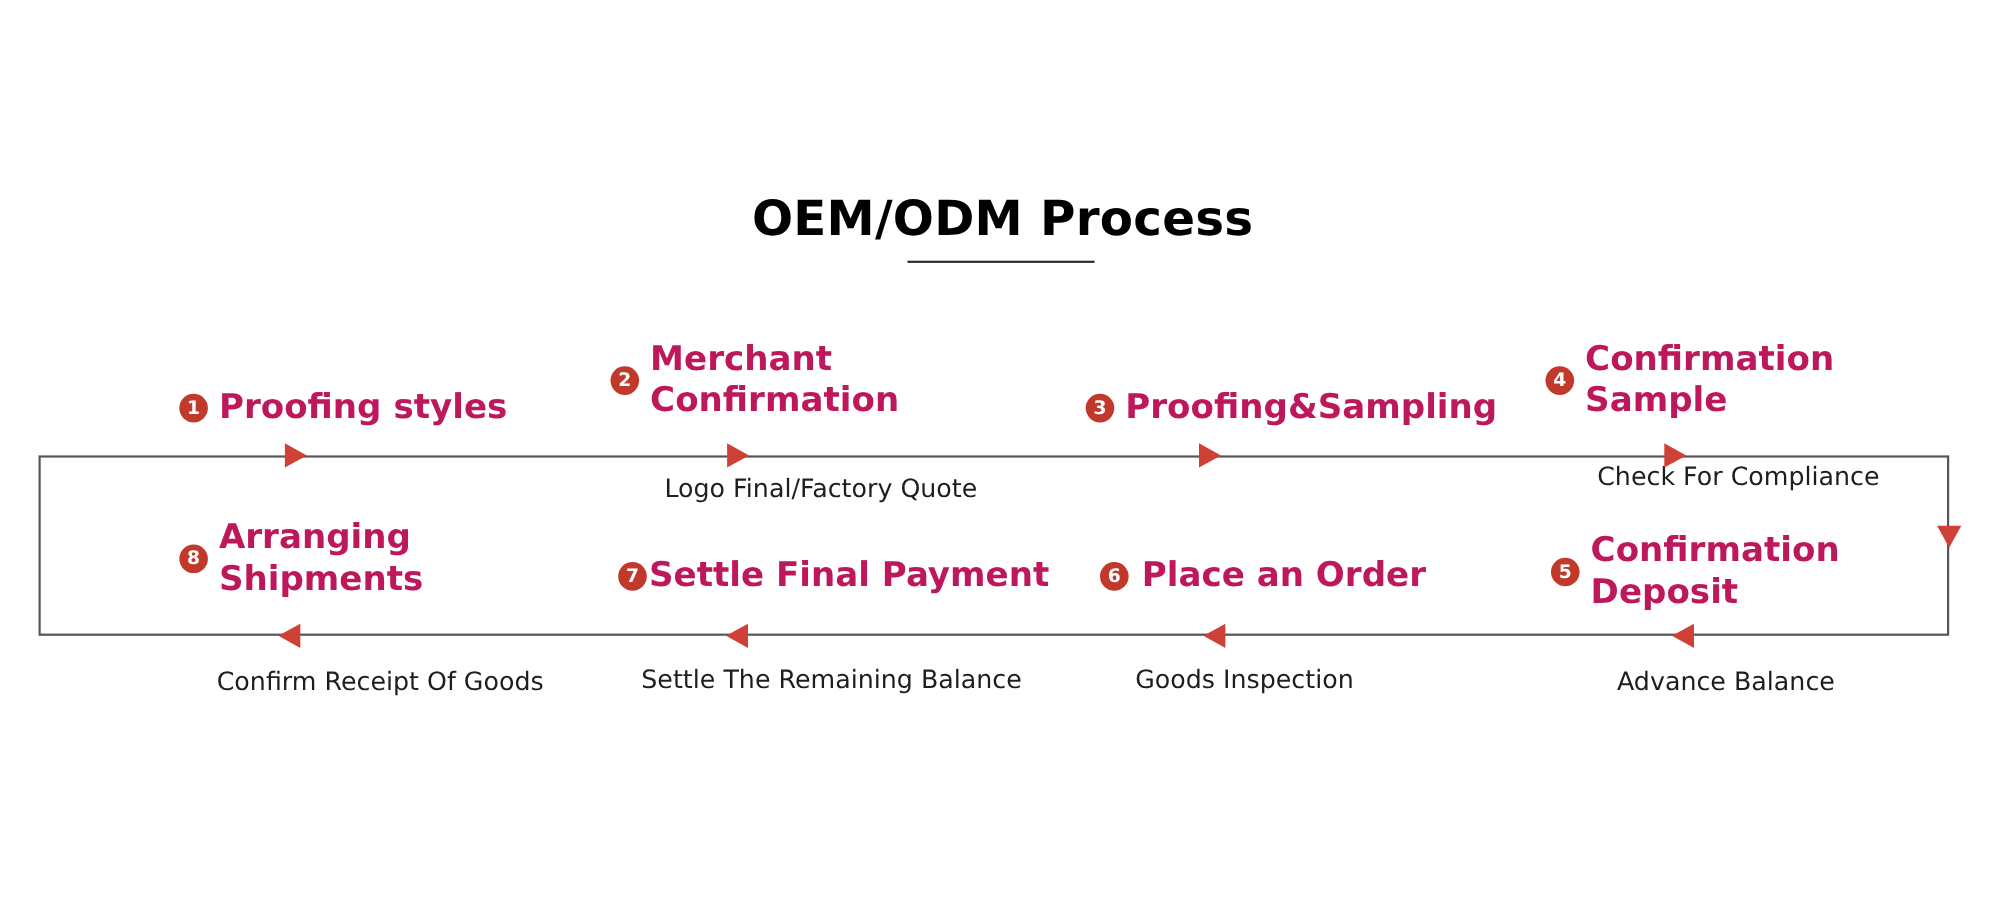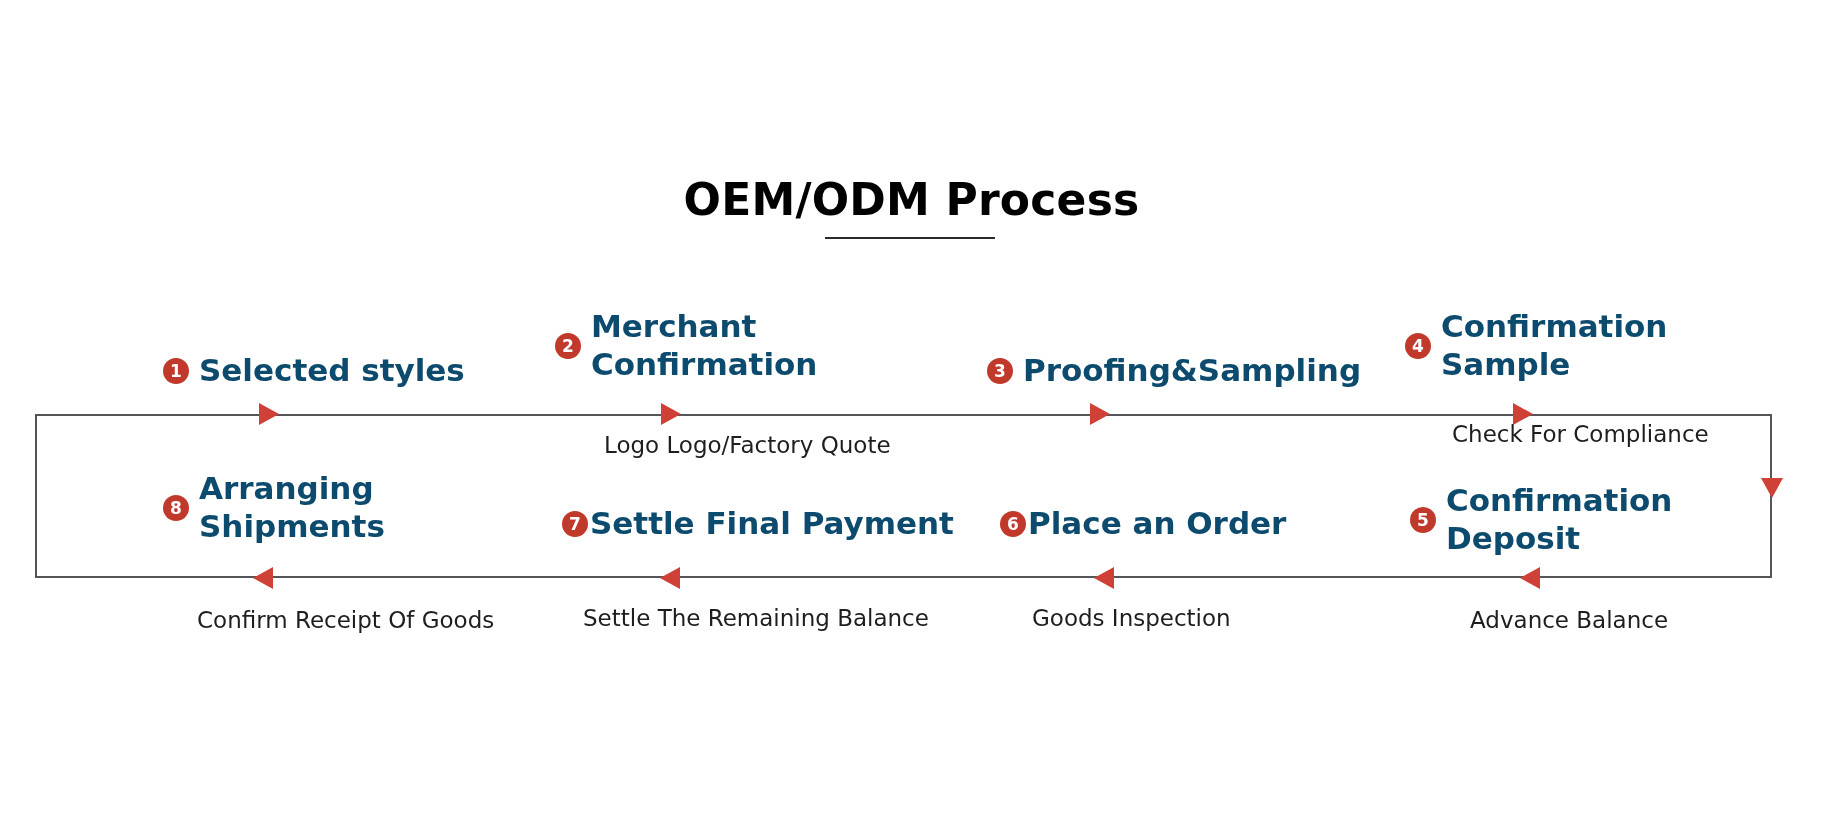--- a/index.html
+++ b/index.html
@@ -104,21 +104,21 @@
     font-weight: 700;
     line-height: 26px;
     text-align: center;
     font-family: "DejaVu Sans", "Liberation Sans", sans-serif;
     box-shadow: 0 0 0 0 rgba(0,0,0,0);
   }
 
   .step-title {
     font-size: 31px;
     font-weight: 700;
-    color: #0c4a6e;
+    color: #be185d;
     line-height: 1.22;
     white-space: normal;
   }
   .step-title.nowrap { white-space: nowrap; }
   .step-title.two-line { max-width: 260px; }
 
   .step-sub {
     position: absolute;
     font-size: 23px;
     font-weight: 400;
@@ -135,32 +135,32 @@
   <div class="title-wrap">
     <span class="title">OEM/ODM Process</span>
   </div>
   <div class="title-underline"></div>
 
   <div class="flow-rect"></div>
 
   <div class="step" style="left:163px; top:352px;">
     <div class="step-head">
       <span class="badge">1</span>
-      <span class="step-title nowrap">Selected styles</span>
+      <span class="step-title nowrap">Proofing styles</span>
     </div>
   </div>
   <div class="arrow arrow-right" style="left:259px; top:403px;"></div>
 
   <div class="step" style="left:555px; top:308px;">
     <div class="step-head">
       <span class="badge">2</span>
       <span class="step-title two-line">Merchant Confirmation</span>
     </div>
   </div>
-  <div class="step-sub" style="left:604px; top:432px;">Logo Logo/Factory Quote</div>
+  <div class="step-sub" style="left:604px; top:432px;">Logo Final/Factory Quote</div>
   <div class="arrow arrow-right" style="left:661px; top:403px;"></div>
 
   <div class="step" style="left:987px; top:352px;">
     <div class="step-head">
       <span class="badge">3</span>
       <span class="step-title nowrap">Proofing&amp;Sampling</span>
     </div>
   </div>
   <div class="arrow arrow-right" style="left:1090px; top:403px;"></div>
 
@@ -180,21 +180,21 @@
       <span class="badge">5</span>
       <span class="step-title two-line">Confirmation Deposit</span>
     </div>
   </div>
   <div class="step-sub" style="left:1470px; top:607px;">Advance Balance</div>
   <div class="arrow arrow-left" style="left:1520px; top:567px;"></div>
 
   <div class="step" style="left:1000px; top:505px;">
     <div class="step-head tight">
       <span class="badge">6</span>
-      <span class="step-title nowrap" style="">Place an Order</span>
+      <span class="step-title nowrap" style="margin-left:10px;">Place an Order</span>
     </div>
   </div>
   <div class="step-sub" style="left:1032px; top:605px;text-align:right;">Goods Inspection</div>
   <div class="arrow arrow-left" style="left:1094px; top:567px;"></div>
 
   <div class="step" style="left:562px; top:505px;">
     <div class="step-head tight">
       <span class="badge">7</span>
       <span class="step-title nowrap">Settle Final Payment</span>
     </div>

